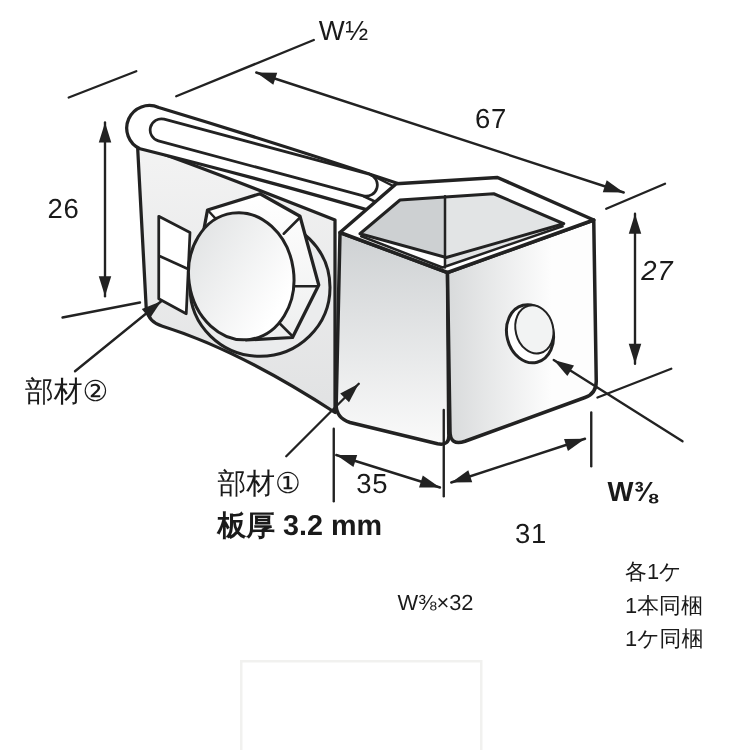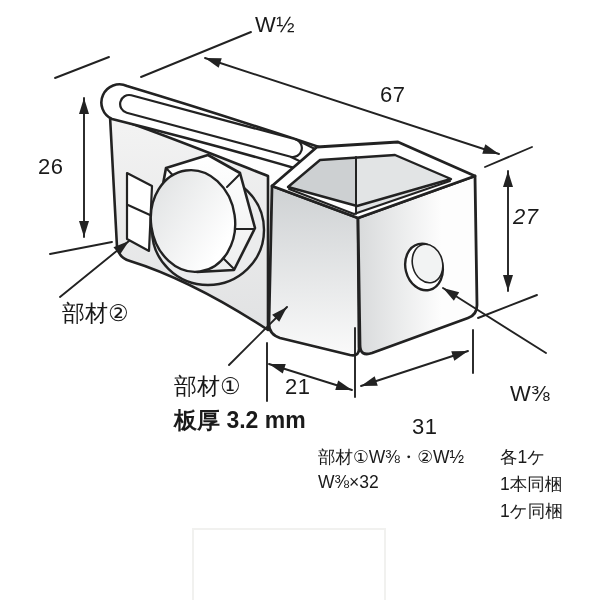--- a/index.html
+++ b/index.html
@@ -104,30 +104,29 @@
     <line x1="229" y1="365" x2="287" y2="307" marker-end="url(#ah)"></line>
   </g>
 </svg>
 
 <div id="faint-box"></div>
 
 <div class="txt dim" style="left:255px;top:14px;">W½</div>
 <div class="txt dim" style="left:380px;top:84px;text-align:center;">67</div>
 <div class="txt dim" style="left:38px;top:156px;">26</div>
 <div class="txt dim" style="left:513px;top:206px;font-style:italic;">27</div>
-<div class="txt dim" style="left:285px;top:376px;">21</div>
+<div class="txt dim" style="left:285px;top:376px;">35</div>
 <div class="txt dim" style="left:412px;top:368px;margin-top:48px;">31</div>
-<div class="txt dim" style="left:510px;top:383px;">W⅜</div>
+<div class="txt dim" style="left:486px;top:383px;font-weight:bold;">W⅜</div>
 
-<div class="txt jp" style="left:20px;top:302px;margin-left:42px;">部材②</div>
+<div class="txt jp" style="left:20px;top:302px;">部材②</div>
 <div class="txt jp" style="left:174px;top:375px;">部材①</div>
 <div class="txt jp" style="left:174px;top:409px;font-weight:bold;">板厚 3.2 mm</div>
 
 <div class="spec-row" style="top:445px;">
-  <span>部材①W⅜・②W½</span>
   <span class="qty">各1ケ</span>
 </div>
 <div class="spec-row" style="top:472px;">
   <span>W⅜×32</span>
   <span class="qty">1本同梱</span>
 </div>
 <div class="spec-row" style="top:499px;">
   <span class="qty">1ケ同梱</span>
 </div>
 

